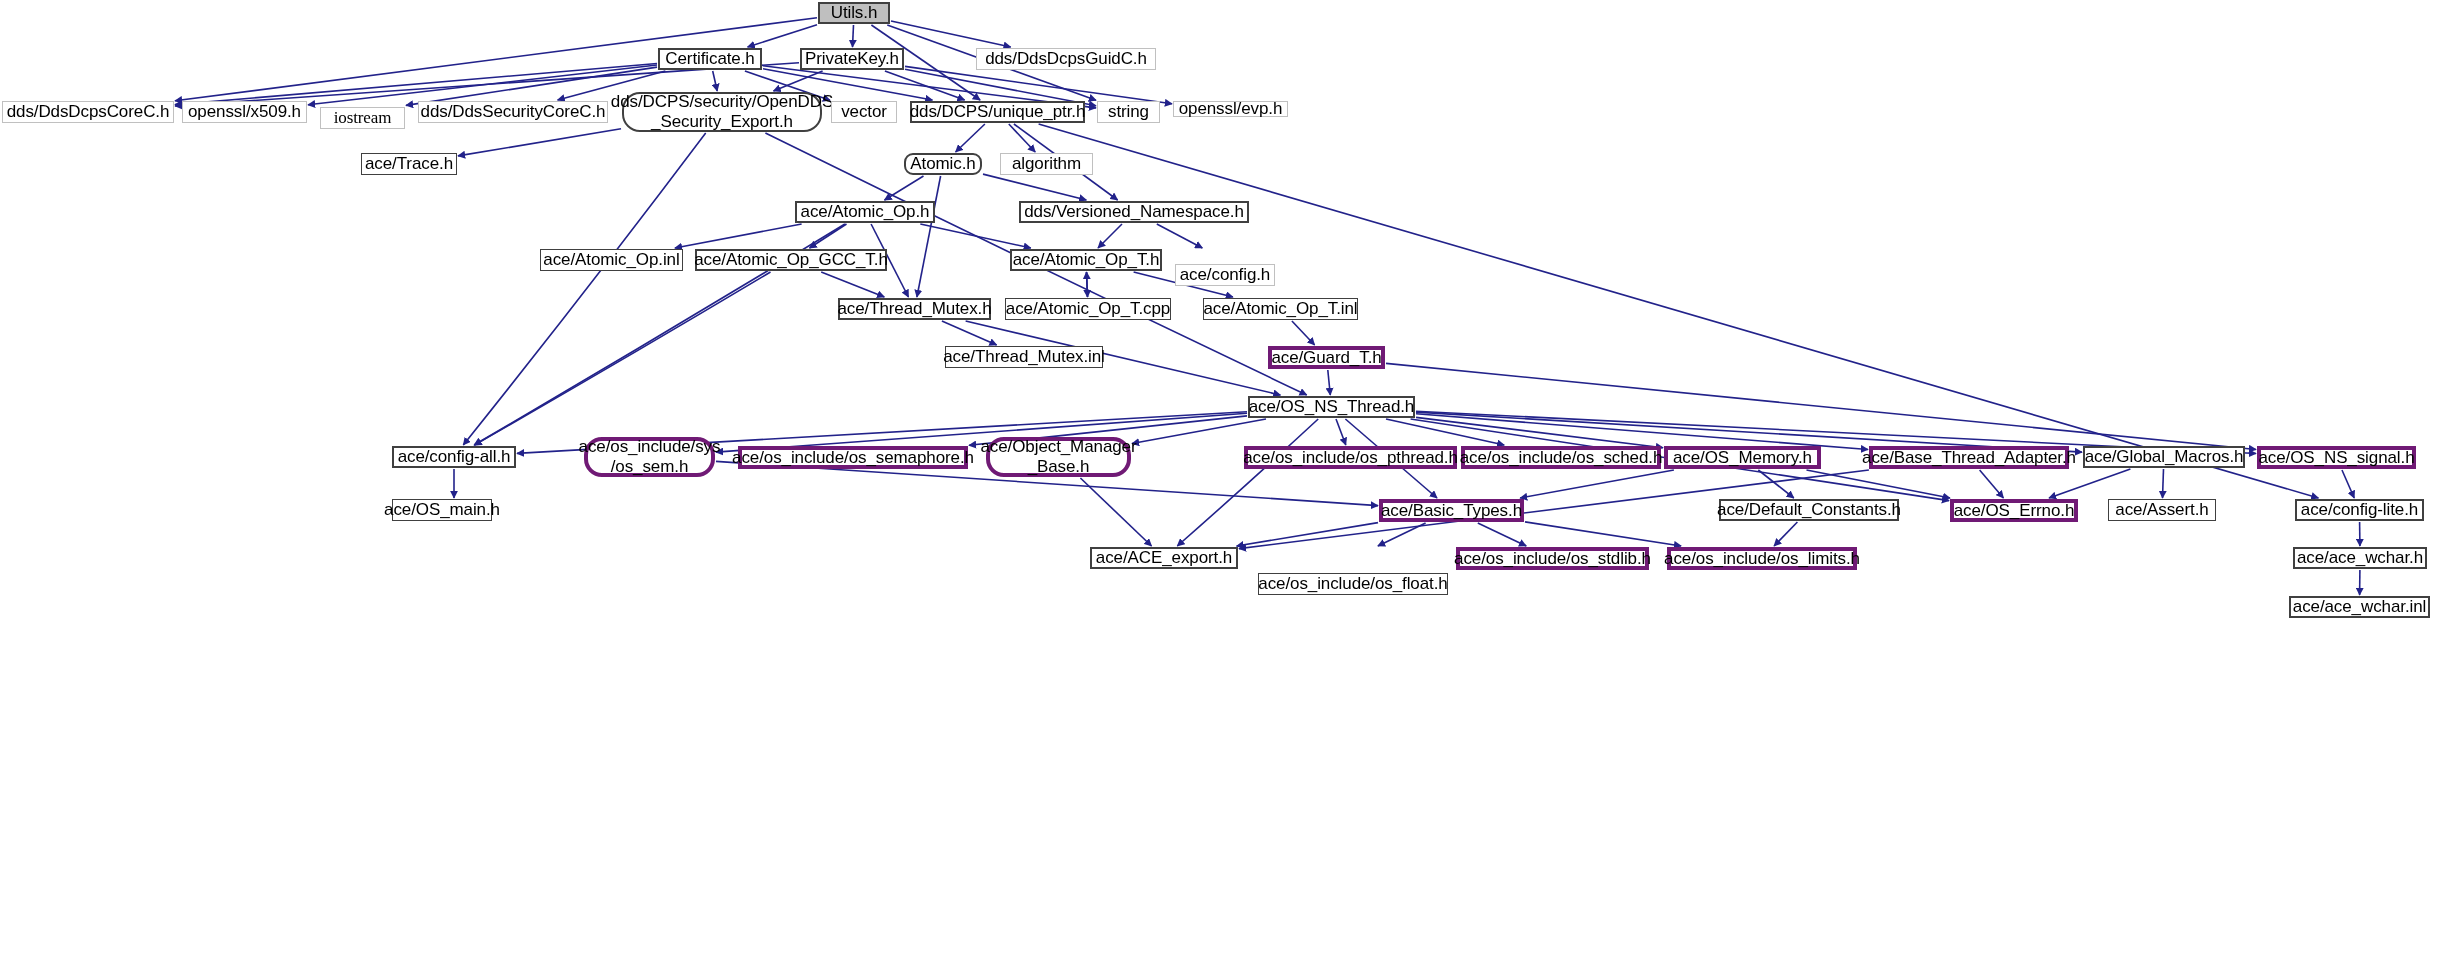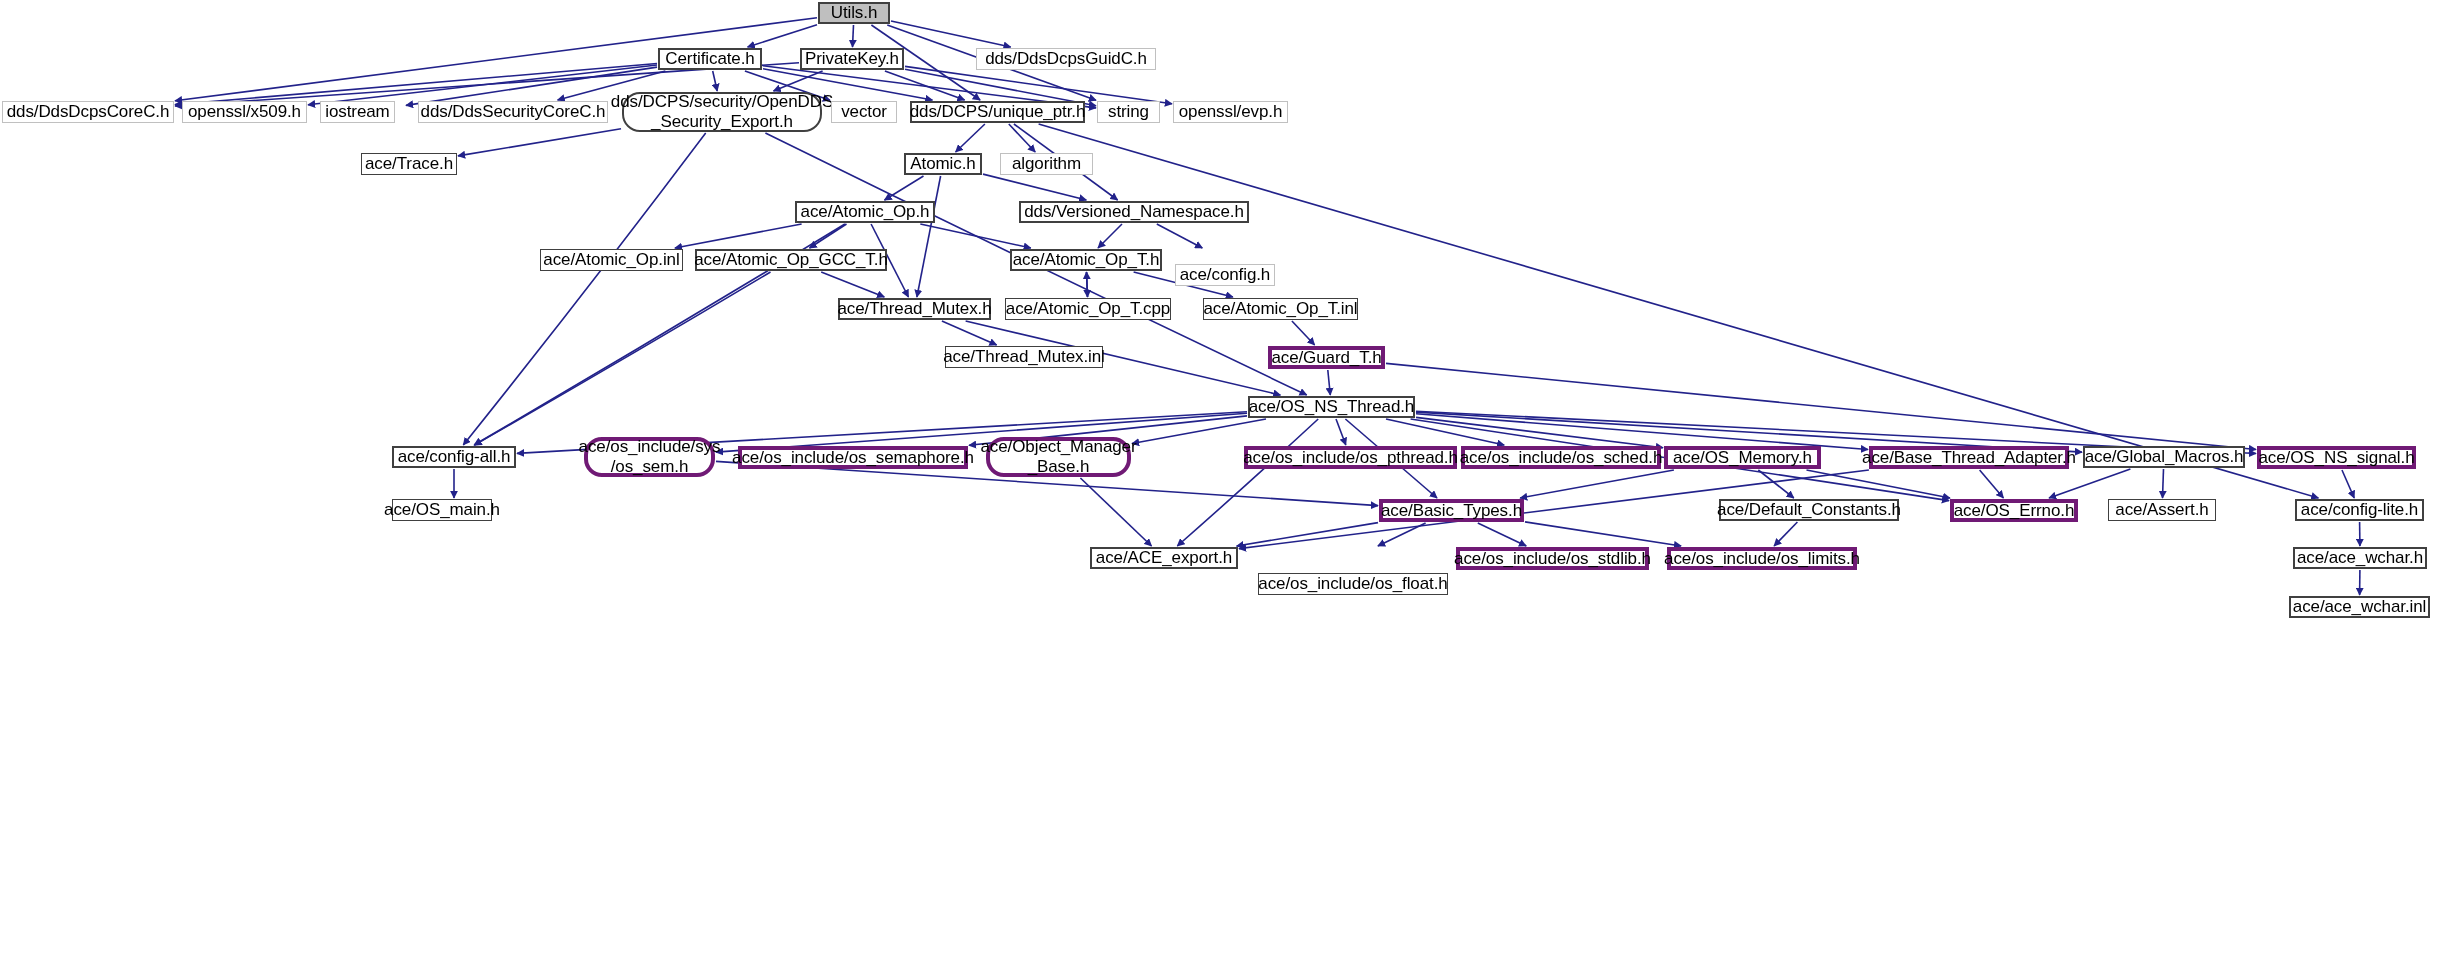--- a/index.html
+++ b/index.html
@@ -134,30 +134,30 @@
         <path d="M 2359.9 570.0 Q 2359.8 582.5 2359.6 595.0" fill="none" stroke="#22228a" stroke-width="1.6" marker-end="url(#arrow)"></path>
       </g>
   </svg>
   <div id="nodes-group">
       <div class="gnode root" style="left: 818px; top: 2px; width: 72px; height: 22px;">Utils.h</div>
       <div class="gnode thick" style="left: 658px; top: 48px; width: 104px; height: 22px;">Certificate.h</div>
       <div class="gnode thick" style="left: 800px; top: 48px; width: 104px; height: 22px;">PrivateKey.h</div>
       <div class="gnode gray" style="left: 976px; top: 48px; width: 180px; height: 22px;">dds/DdsDcpsGuidC.h</div>
       <div class="gnode gray" style="left: 2px; top: 101px; width: 172px; height: 22px;">dds/DdsDcpsCoreC.h</div>
       <div class="gnode gray" style="left: 182px; top: 101px; width: 125px; height: 22px;">openssl/x509.h</div>
-      <div class="gnode gray" style="left: 320px; top: 101px; width: 75px; height: 22px;">iostream</div>
+      <div class="gnode gray" style="left: 320px; top: 107px; width: 85px; height: 22px; font-family: Liberation Serif, serif;">iostream</div>
       <div class="gnode gray" style="left: 418px; top: 101px; width: 190px; height: 22px;">dds/DdsSecurityCoreC.h</div>
       <div class="gnode thick two-line" style="left: 622px; top: 92px; width: 200px; height: 40px;">dds/DCPS/security/OpenDDS
 _Security_Export.h</div>
       <div class="gnode gray" style="left: 831px; top: 101px; width: 66px; height: 22px;">vector</div>
       <div class="gnode thick" style="left: 910px; top: 101px; width: 175px; height: 22px;">dds/DCPS/unique_ptr.h</div>
       <div class="gnode gray" style="left: 1097px; top: 101px; width: 63px; height: 22px;">string</div>
-      <div class="gnode gray" style="left: 1173px; top: 101px; width: 115px; height: 22px;">openssl/evp.h</div>
+      <div class="gnode gray" style="left: 1173px; top: 101px; width: 115px; height: 16px;">openssl/evp.h</div>
       <div class="gnode normal" style="left: 361px; top: 153px; width: 96px; height: 22px;">ace/Trace.h</div>
-      <div class="gnode thick" style="left: 904px; top: 153px; width: 78px; height: 22px;">Atomic.h</div>
+      <div class="gnode thick" style="left: 904px; top: 153px; width: 78px; height: 22px; border-radius: 9px;">Atomic.h</div>
       <div class="gnode gray" style="left: 1000px; top: 153px; width: 93px; height: 22px;">algorithm</div>
       <div class="gnode thick" style="left: 795px; top: 201px; width: 140px; height: 22px;">ace/Atomic_Op.h</div>
       <div class="gnode thick" style="left: 1019px; top: 201px; width: 230px; height: 22px;">dds/Versioned_Namespace.h</div>
       <div class="gnode normal" style="left: 540px; top: 249px; width: 143px; height: 22px; text-align: center;">ace/Atomic_Op.inl</div>
       <div class="gnode thick" style="left: 695px; top: 249px; width: 192px; height: 22px;">ace/Atomic_Op_GCC_T.h</div>
       <div class="gnode thick" style="left: 1010px; top: 249px; width: 152px; height: 22px;">ace/Atomic_Op_T.h</div>
       <div class="gnode gray" style="left: 1175px; top: 264px; width: 100px; height: 22px;">ace/config.h</div>
       <div class="gnode thick" style="left: 838px; top: 298px; width: 153px; height: 22px;">ace/Thread_Mutex.h</div>
       <div class="gnode normal" style="left: 1005px; top: 298px; width: 166px; height: 22px;">ace/Atomic_Op_T.cpp</div>
       <div class="gnode normal" style="left: 1203px; top: 298px; width: 155px; height: 22px;">ace/Atomic_Op_T.inl</div>

